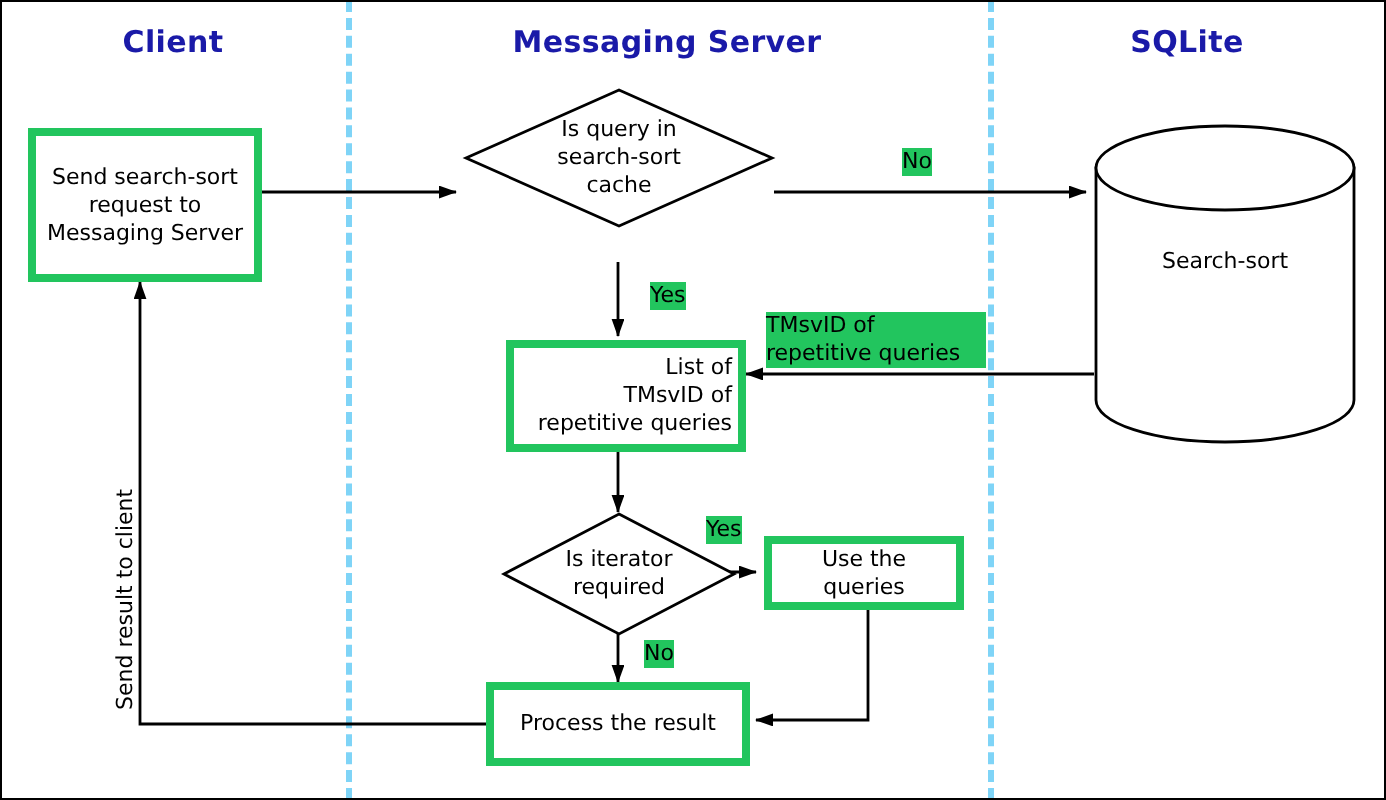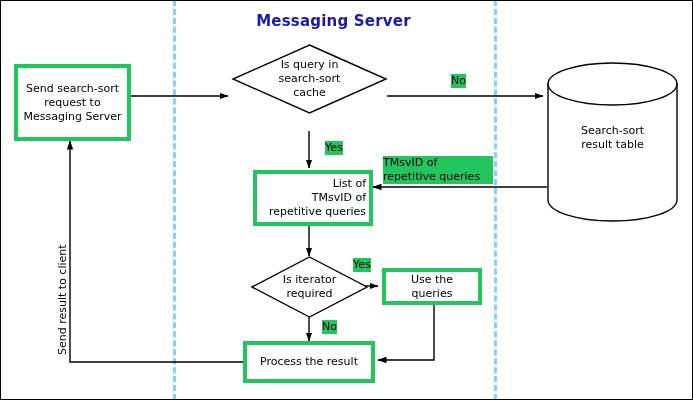--- a/index.html
+++ b/index.html
@@ -157,21 +157,23 @@
 
       <path d="M434,305 L434,360 L378,360" marker-end="url(#arrow)"></path>
 
       <path d="M243,362 L70,362 L70,141" marker-end="url(#arrow)"></path>
     </g>
   </svg>
 
   <div class="lane-divider" style="left:173px;"></div>
   <div class="lane-divider" style="left:494px;"></div>
 
+  <div class="lane-title" style="left:0px; top:12px; width:173px;">Client</div>
   <div class="lane-title" style="left:173px; top:12px; width:321px;">Messaging Server</div>
+  <div class="lane-title" style="left:494px; top:12px; width:199px;">SQLite</div>
 
   <div class="node-box" style="left:14px; top:64px; width:117px; height:77px; flex-direction:column;">
     <span>Send search-sort</span>
     <span>request to</span>
     <span>Messaging Server</span>
   </div>
 
   <div class="diamond-wrap" style="left:232px; top:44px; width:155px; height:70px;">
     <svg width="155" height="70" viewBox="0 0 155 70">
       <polygon points="77.5,1 154,35 77.5,69 1,35" fill="#ffffff" stroke="#000000" stroke-width="1.4"></polygon>
@@ -187,21 +189,20 @@
 
   <div class="edge-label" style="left:325px; top:141px;">Yes</div>
 
   <div class="cylinder" style="left:547px; top:62px; width:131px; height:160px;">
     <svg width="131" height="160" viewBox="0 0 131 160">
       <path d="M1,22 L1,138 A64.5,21 0 0 0 130,138 L130,22 Z" fill="#ffffff" stroke="#000000" stroke-width="1.4"></path>
       <ellipse cx="65.5" cy="22" rx="64.5" ry="21" fill="#ffffff" stroke="#000000" stroke-width="1.4"></ellipse>
     </svg>
     <div class="cyl-label" style="top:62px;">
       <div>Search-sort</div>
-      <div>result table</div>
     </div>
   </div>
 
   <div class="edge-label multi" style="left:383px; top:156px; width:110px; text-align:left;">
     <div>TMsvID of</div>
     <div>repetitive queries</div>
   </div>
 
   <div class="node-box" style="left:253px; top:170px; width:120px; height:56px; flex-direction:column;align-items:flex-end;">
     <span>List of</span>

